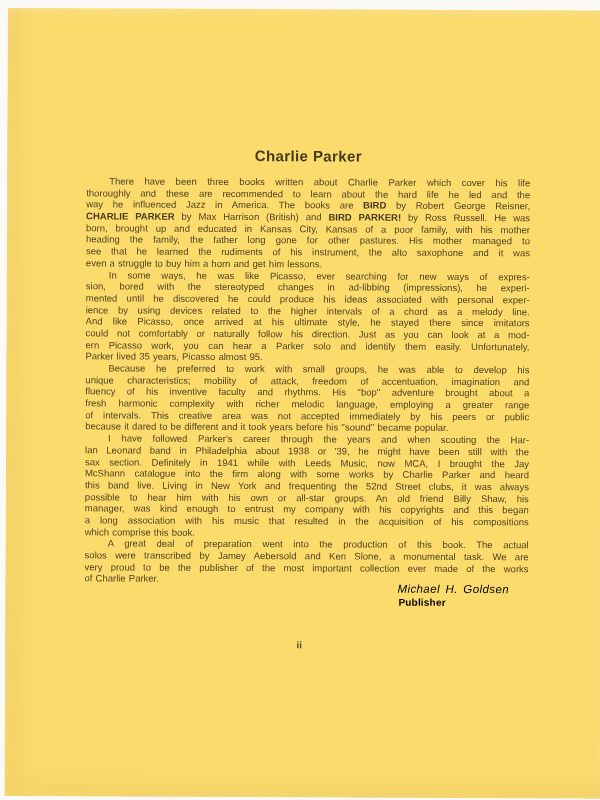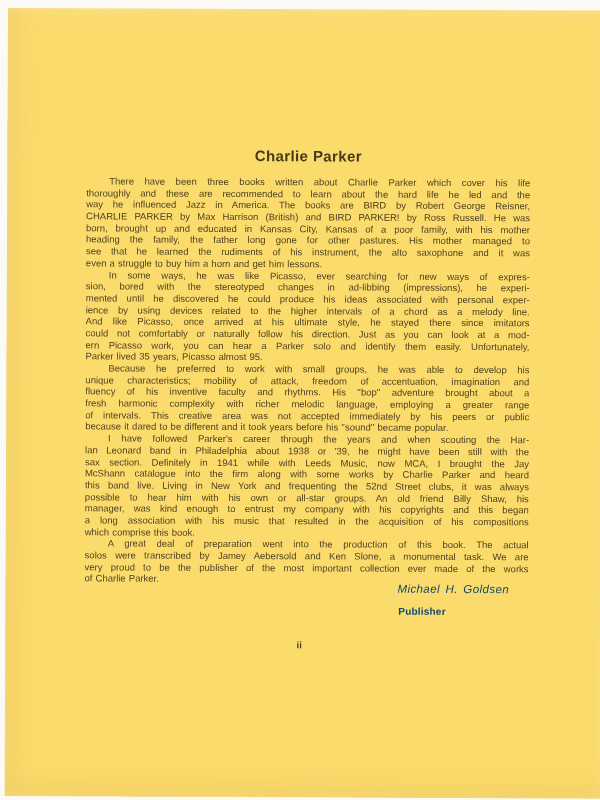--- a/index.html
+++ b/index.html
@@ -41,37 +41,37 @@
     height: 11.7px;
     line-height: 11.7px;
     text-align: justify;
     text-align-last: justify;
     word-spacing: 0.5px;
     white-space: normal;
     overflow: hidden;
   }
   .ln.first { text-indent: 23px; }
   .ln.plast { text-align-last: left; }
-  .ln b { font-weight: normal; color: #453b1b; }
+  .ln b { font-weight: bold; color: #453b1b; }
   .signature {
     position: absolute;
     left: 392px; top: 573px;
-    color: #0c4a6e;
+    color: #000000;
   }
   .sig-name {
     font-style: italic;
     font-size: 11.5px;
     letter-spacing: 0.4px;
     word-spacing: 2px;
   }
   .sig-role {
     font-size: 10px;
     font-weight: bold;
     letter-spacing: 0.2px;
-    margin-top: 11px;
+    margin-top: 2px;
     margin-left: 1px;
   }
   .page-number {
     position: absolute;
     left: 0; top: 630px; width: 588px;
     text-align: center;
     font-size: 9.5px;
     font-weight: bold;
     color: #4f4321;
   }

